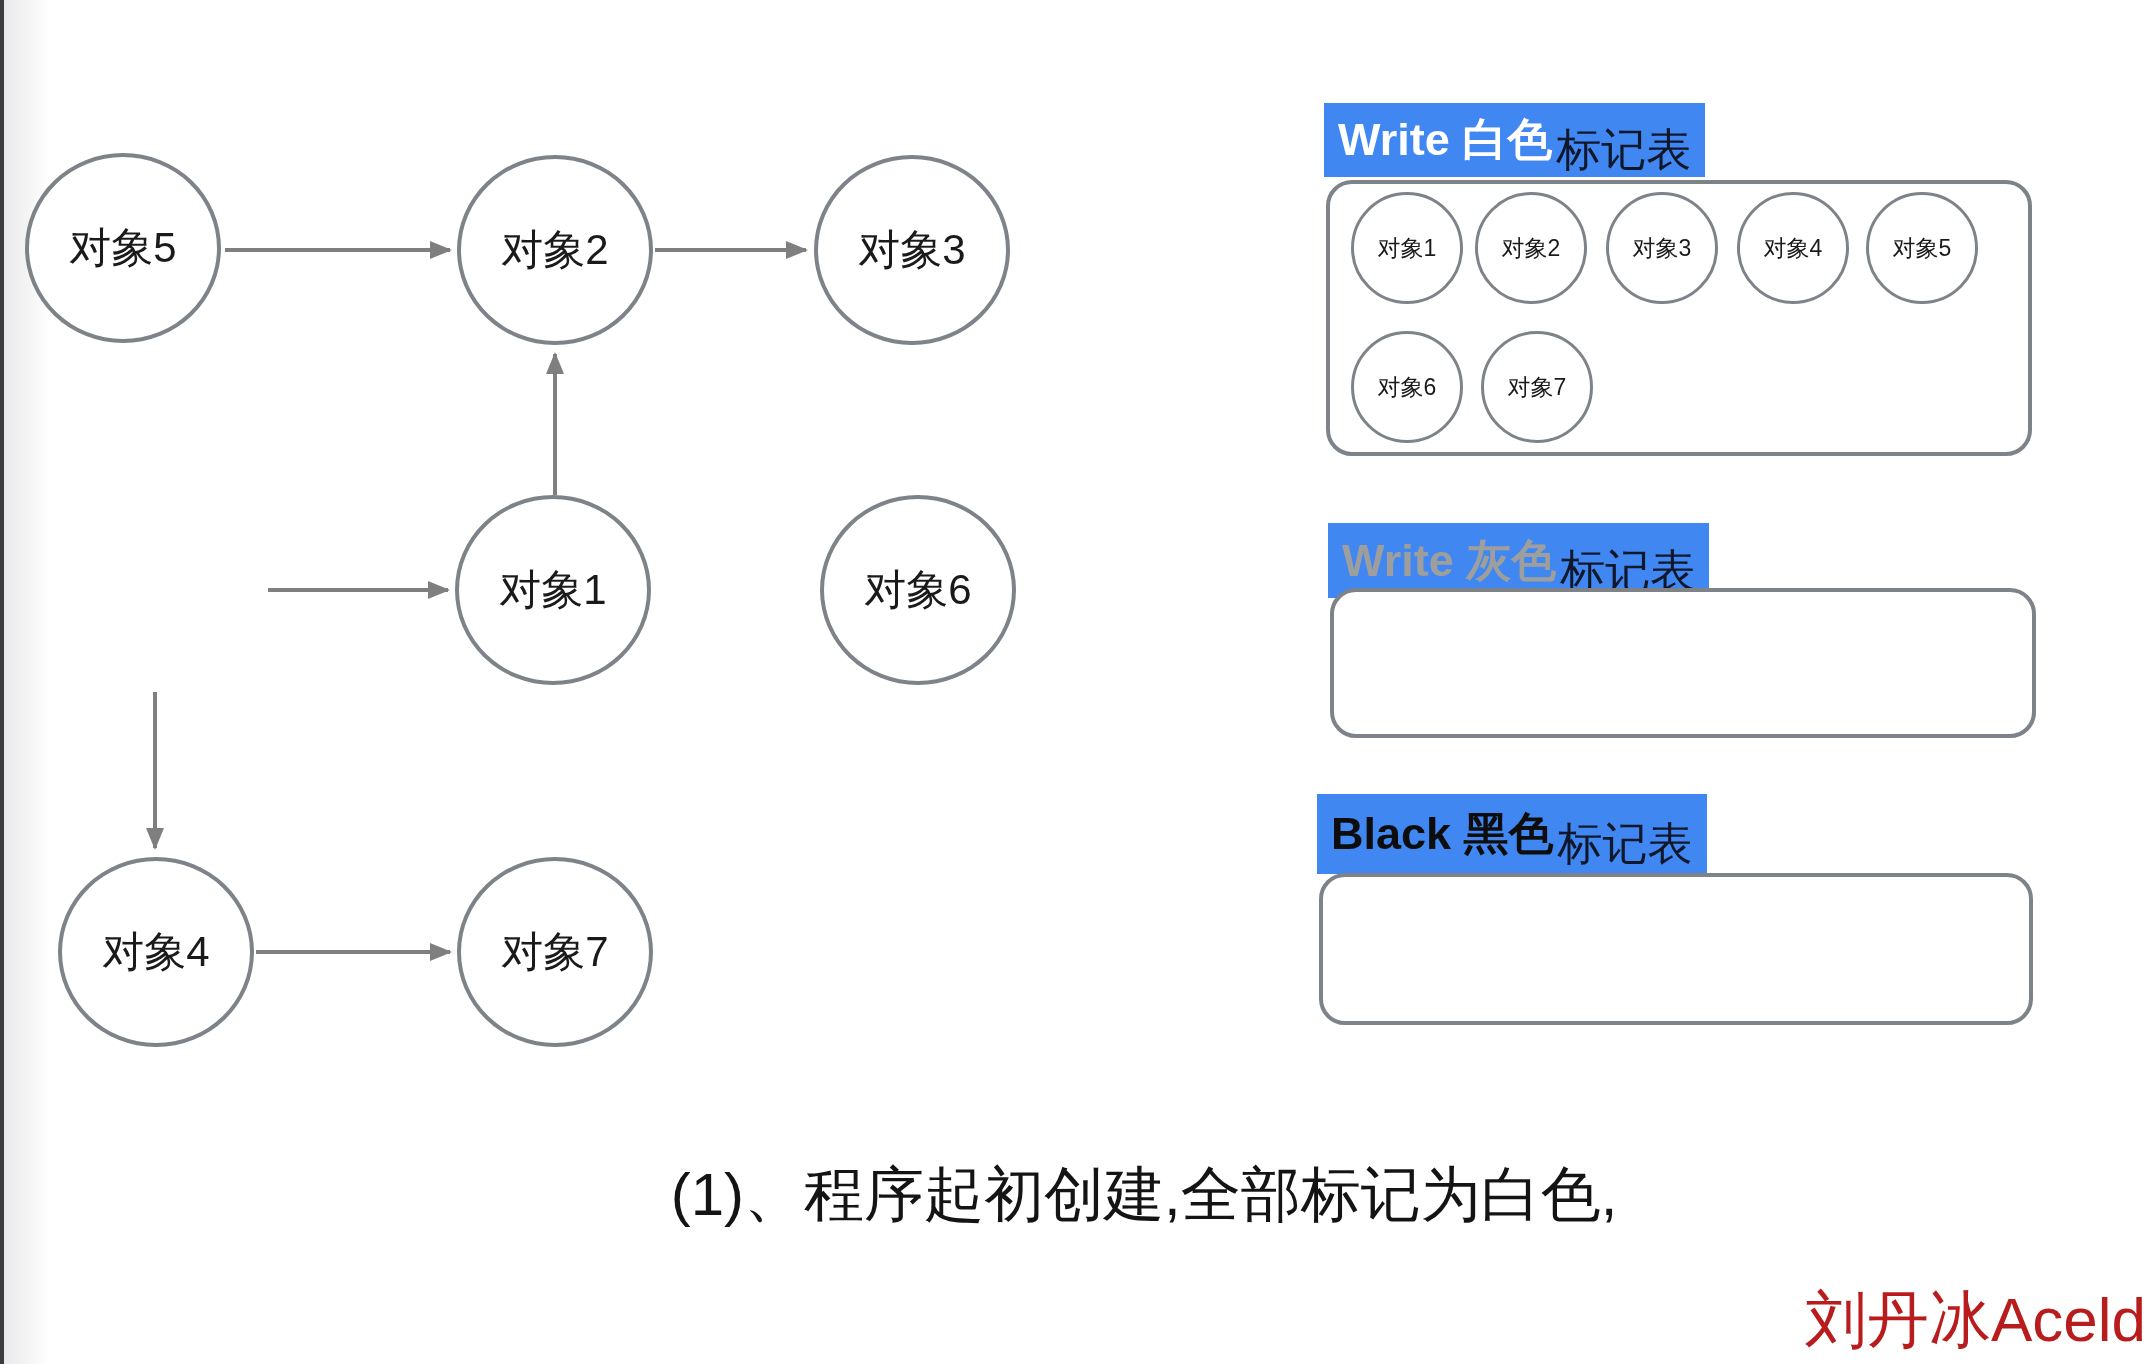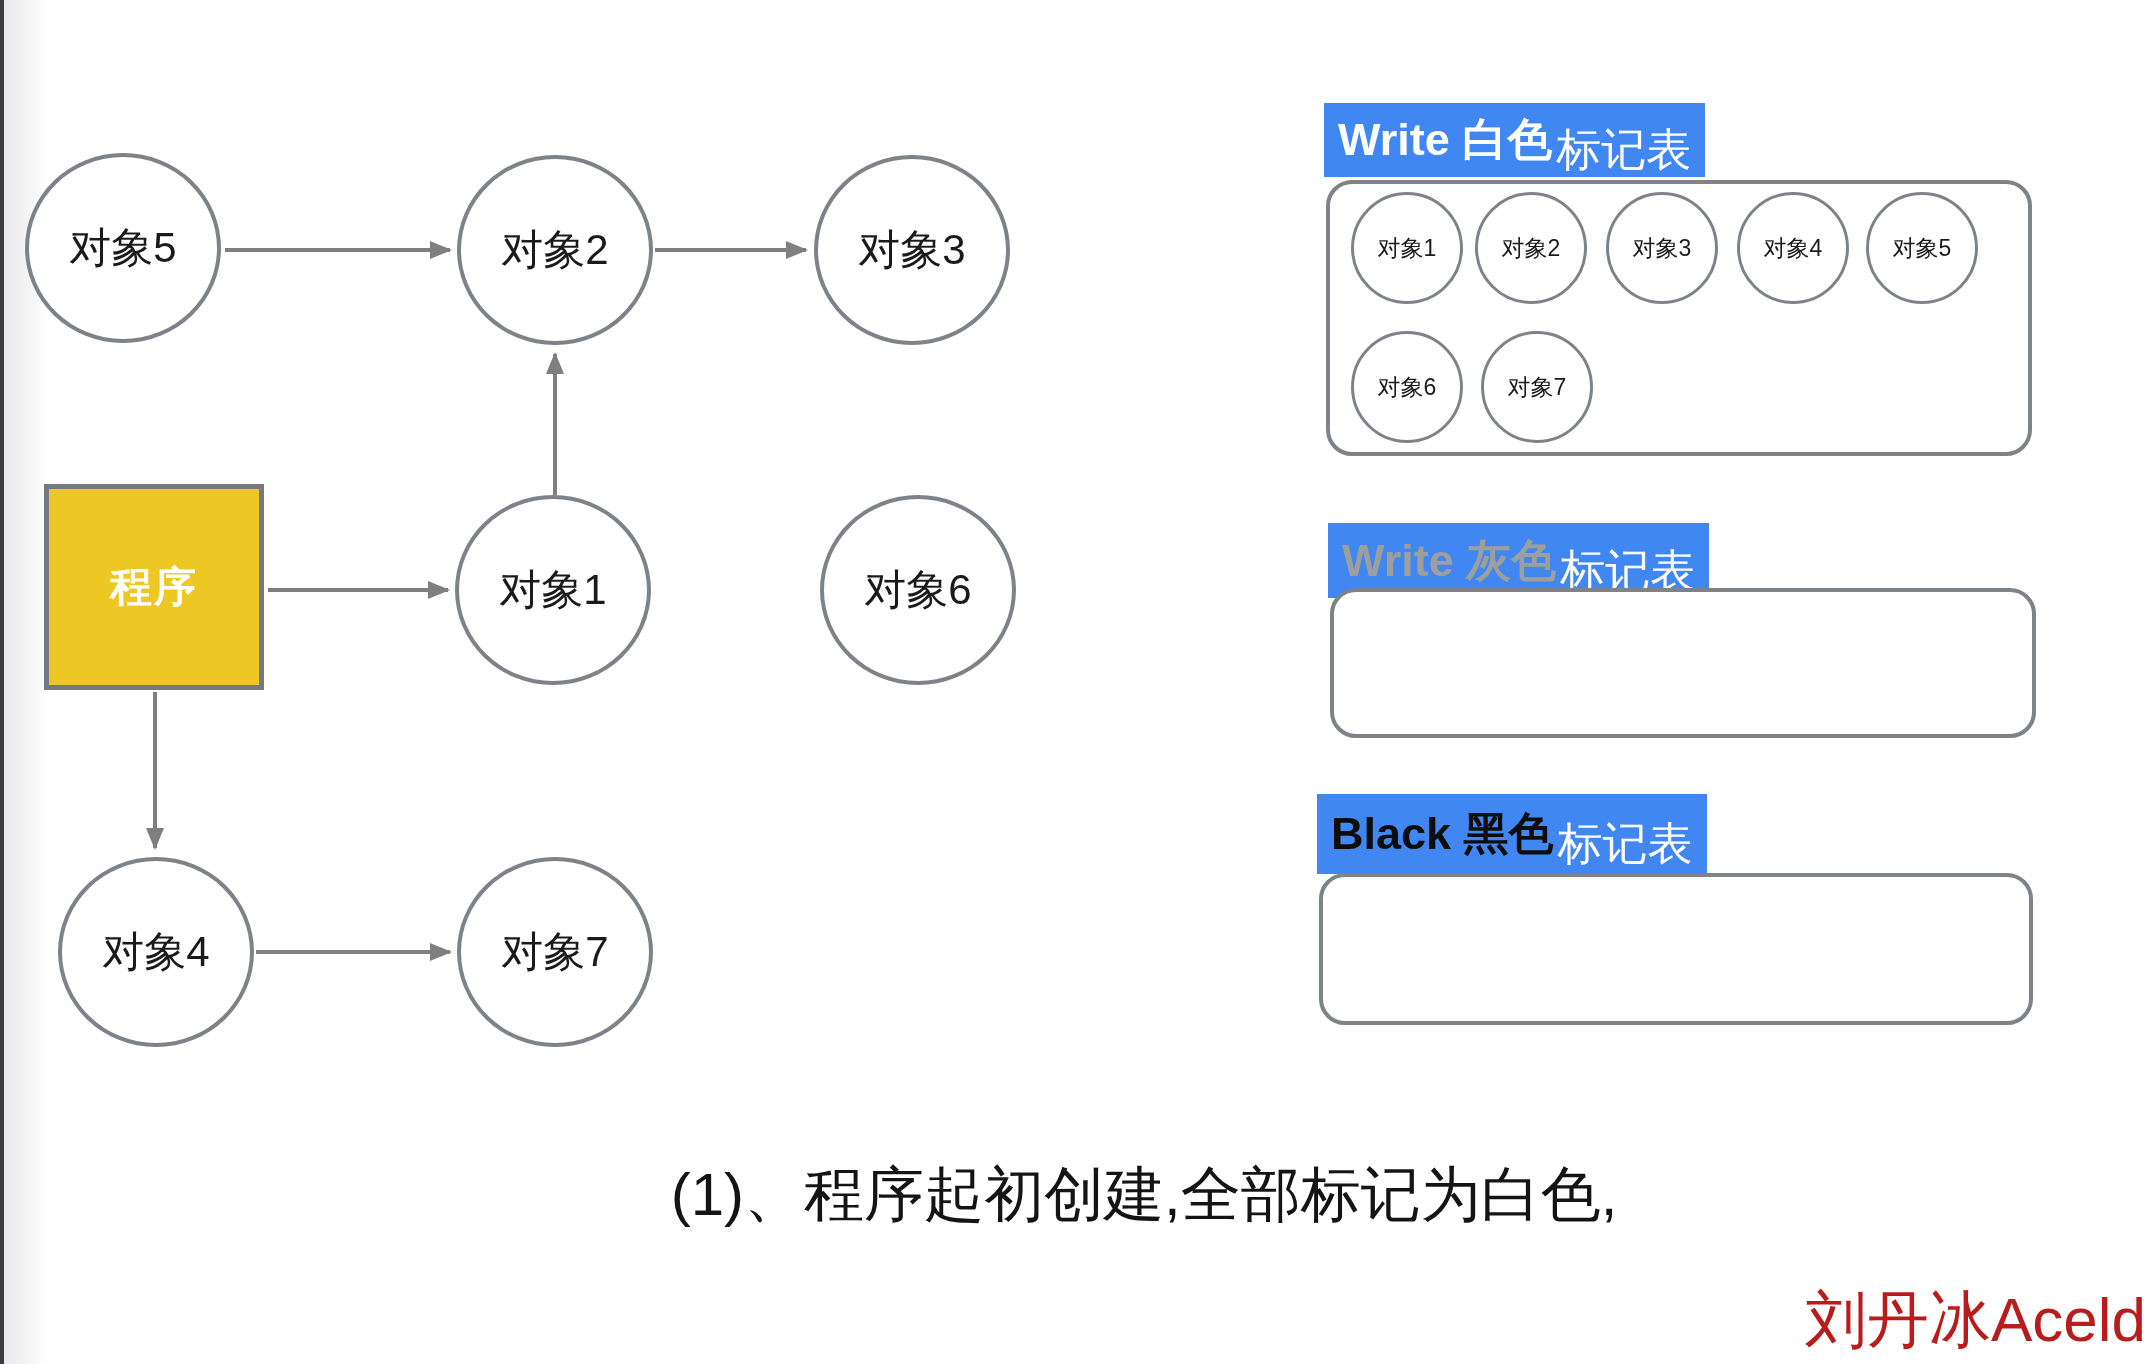--- a/index.html
+++ b/index.html
@@ -24,21 +24,21 @@
     display:flex;align-items:center;justify-content:center;
     font-size:42px;font-weight:bold;color:#ffffff;letter-spacing:2px;
   }
 
   .tbl-header{
     position:absolute;height:74px;background:#4187f2;
     display:flex;align-items:center;padding:0 14px;white-space:nowrap;
     font-size:45px;line-height:74px;justify-content:center;
   }
   .tbl-header .en{font-weight:bold;margin-right:4px;}
-  .tbl-header .zh{font-weight:400;color:#ffffff;margin-top:20px;}
+  .tbl-header .zh{font-weight:400;color:#0f172a;margin-top:20px;}
   .hdr-white .en{color:#ffffff;}
   .hdr-grey  .en{color:#9e9e9c;}
   .hdr-black .en{color:#0d0d0d;}
 
   .tbl-box{
     position:absolute;box-sizing:border-box;background:#ffffff;
     border:4px solid #7e838a;border-radius:26px;
   }
   .mini-node{
     position:absolute;box-sizing:border-box;width:112px;height:112px;
@@ -73,23 +73,20 @@
       </marker>
     </defs>
     <line x1="225" y1="250" x2="450" y2="250" stroke="#7f7f7f" stroke-width="4" marker-end="url(#ah)"></line>
     <line x1="655" y1="250" x2="806" y2="250" stroke="#7f7f7f" stroke-width="4" marker-end="url(#ah)"></line>
     <line x1="555" y1="495" x2="555" y2="354" stroke="#7f7f7f" stroke-width="4" marker-end="url(#ah)"></line>
     <line x1="268" y1="590" x2="448" y2="590" stroke="#7f7f7f" stroke-width="4" marker-end="url(#ah)"></line>
     <line x1="155" y1="692" x2="155" y2="848" stroke="#7f7f7f" stroke-width="4" marker-end="url(#ah)"></line>
     <line x1="256" y1="952" x2="450" y2="952" stroke="#7f7f7f" stroke-width="4" marker-end="url(#ah)"></line>
   </svg>
 
-  <div class="program">
-    <span>程序</span>
-  </div>
 
   <div class="node" style="left:25px;top:153px;">
     <span>对象5</span>
   </div>
   <div class="node" style="left:457px;top:155px;">
     <span>对象2</span>
   </div>
   <div class="node" style="left:814px;top:155px;">
     <span>对象3</span>
   </div>

